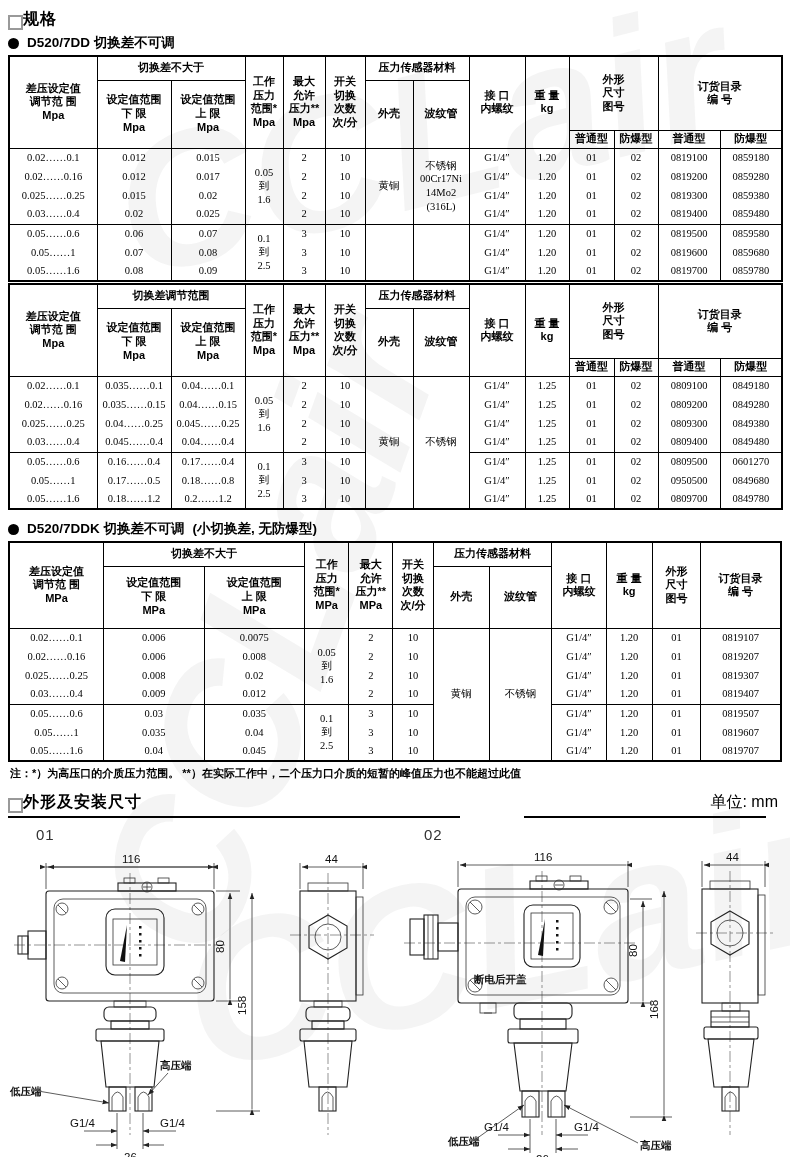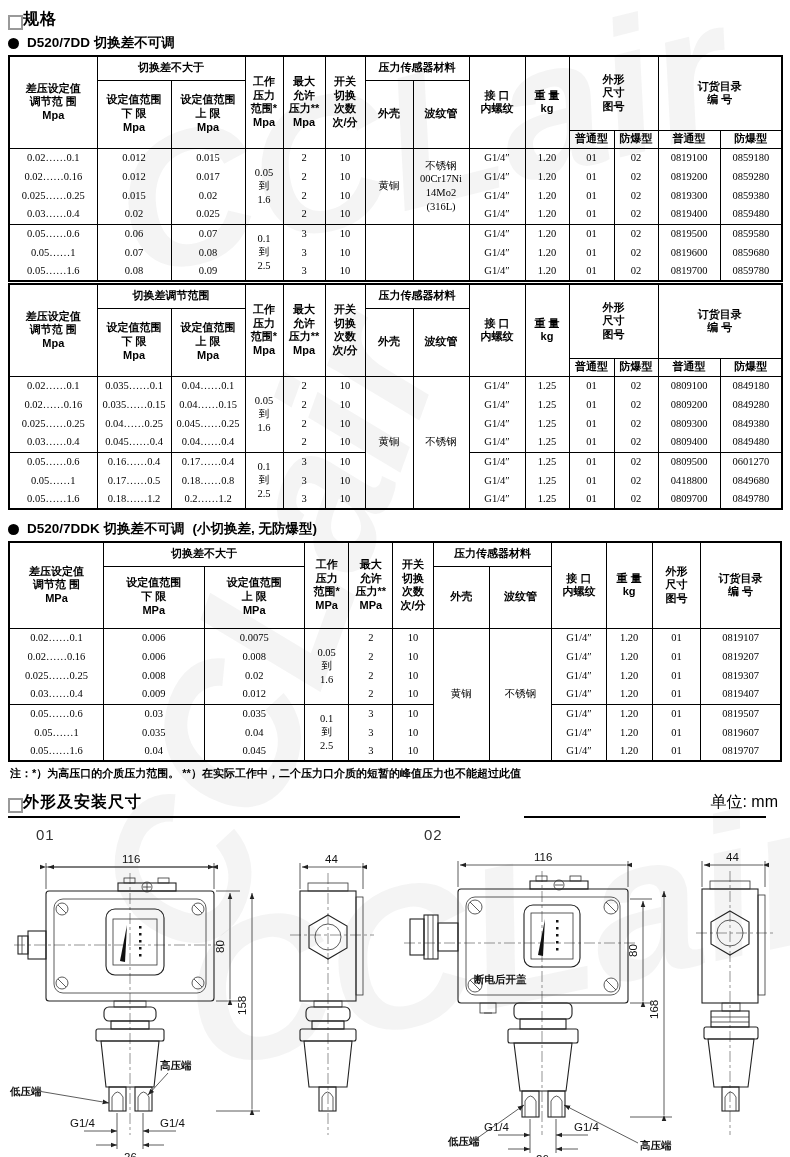--- a/index.html
+++ b/index.html
@@ -377,21 +377,21 @@
           <tr>
             <td>0.05……1</td>
             <td>0.17……0.5</td>
             <td>0.18……0.8</td>
             <td>3</td>
             <td>10</td>
             <td>G1/4″</td>
             <td>1.25</td>
             <td>01</td>
             <td>02</td>
-            <td>0418800</td>
+            <td>0950500</td>
             <td>0849680</td>
           </tr>
           <tr>
             <td>0.05……1.6</td>
             <td>0.18……1.2</td>
             <td>0.2……1.2</td>
             <td>3</td>
             <td>10</td>
             <td>G1/4″</td>
             <td>1.25</td>

